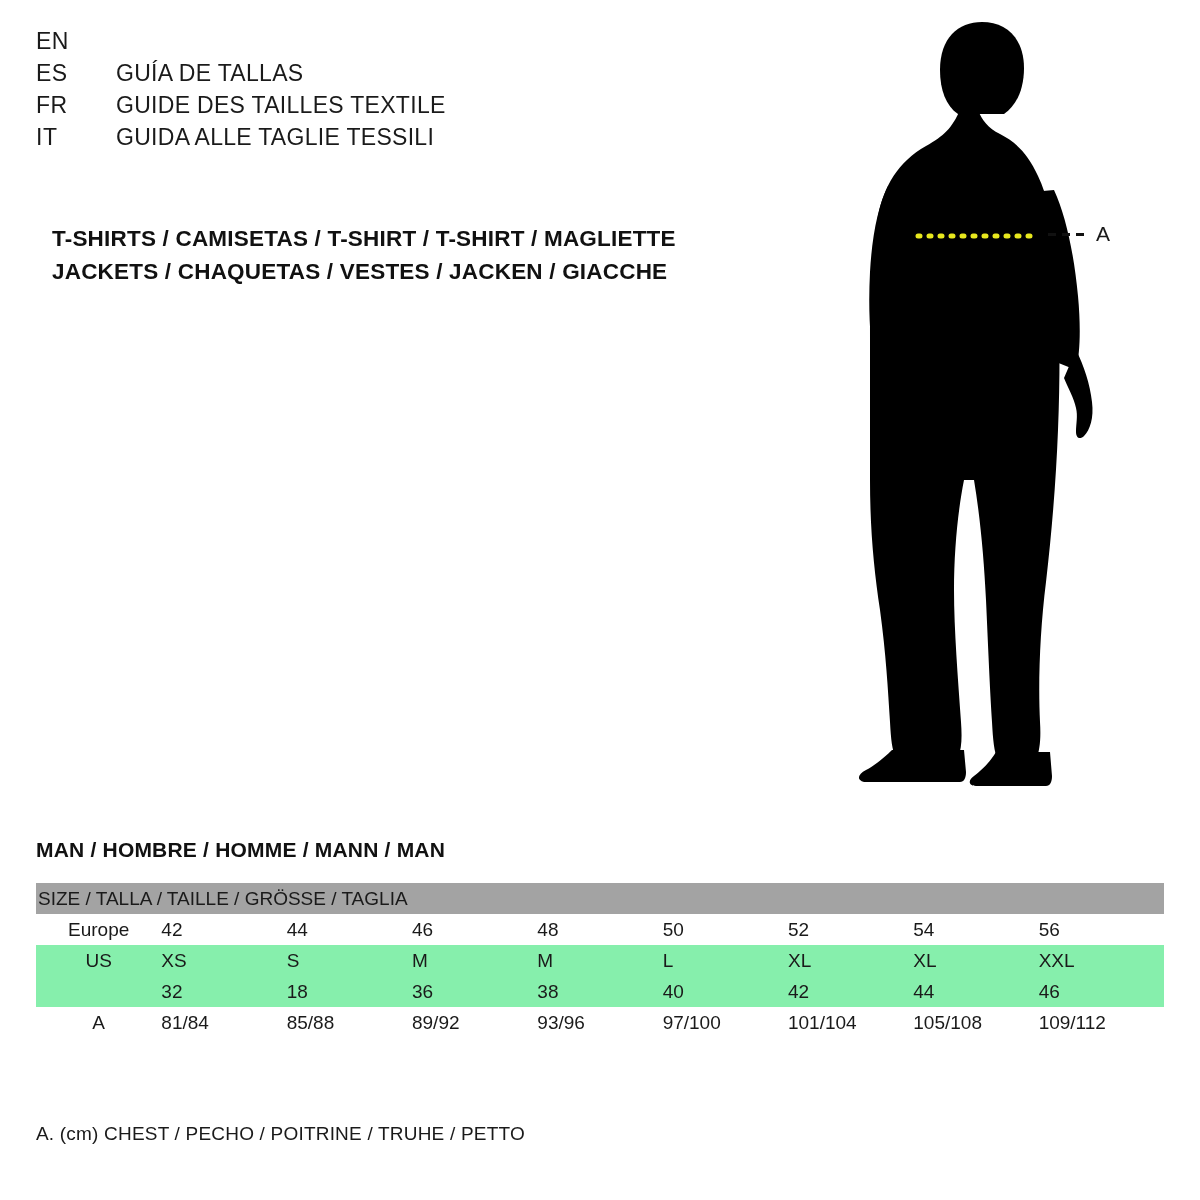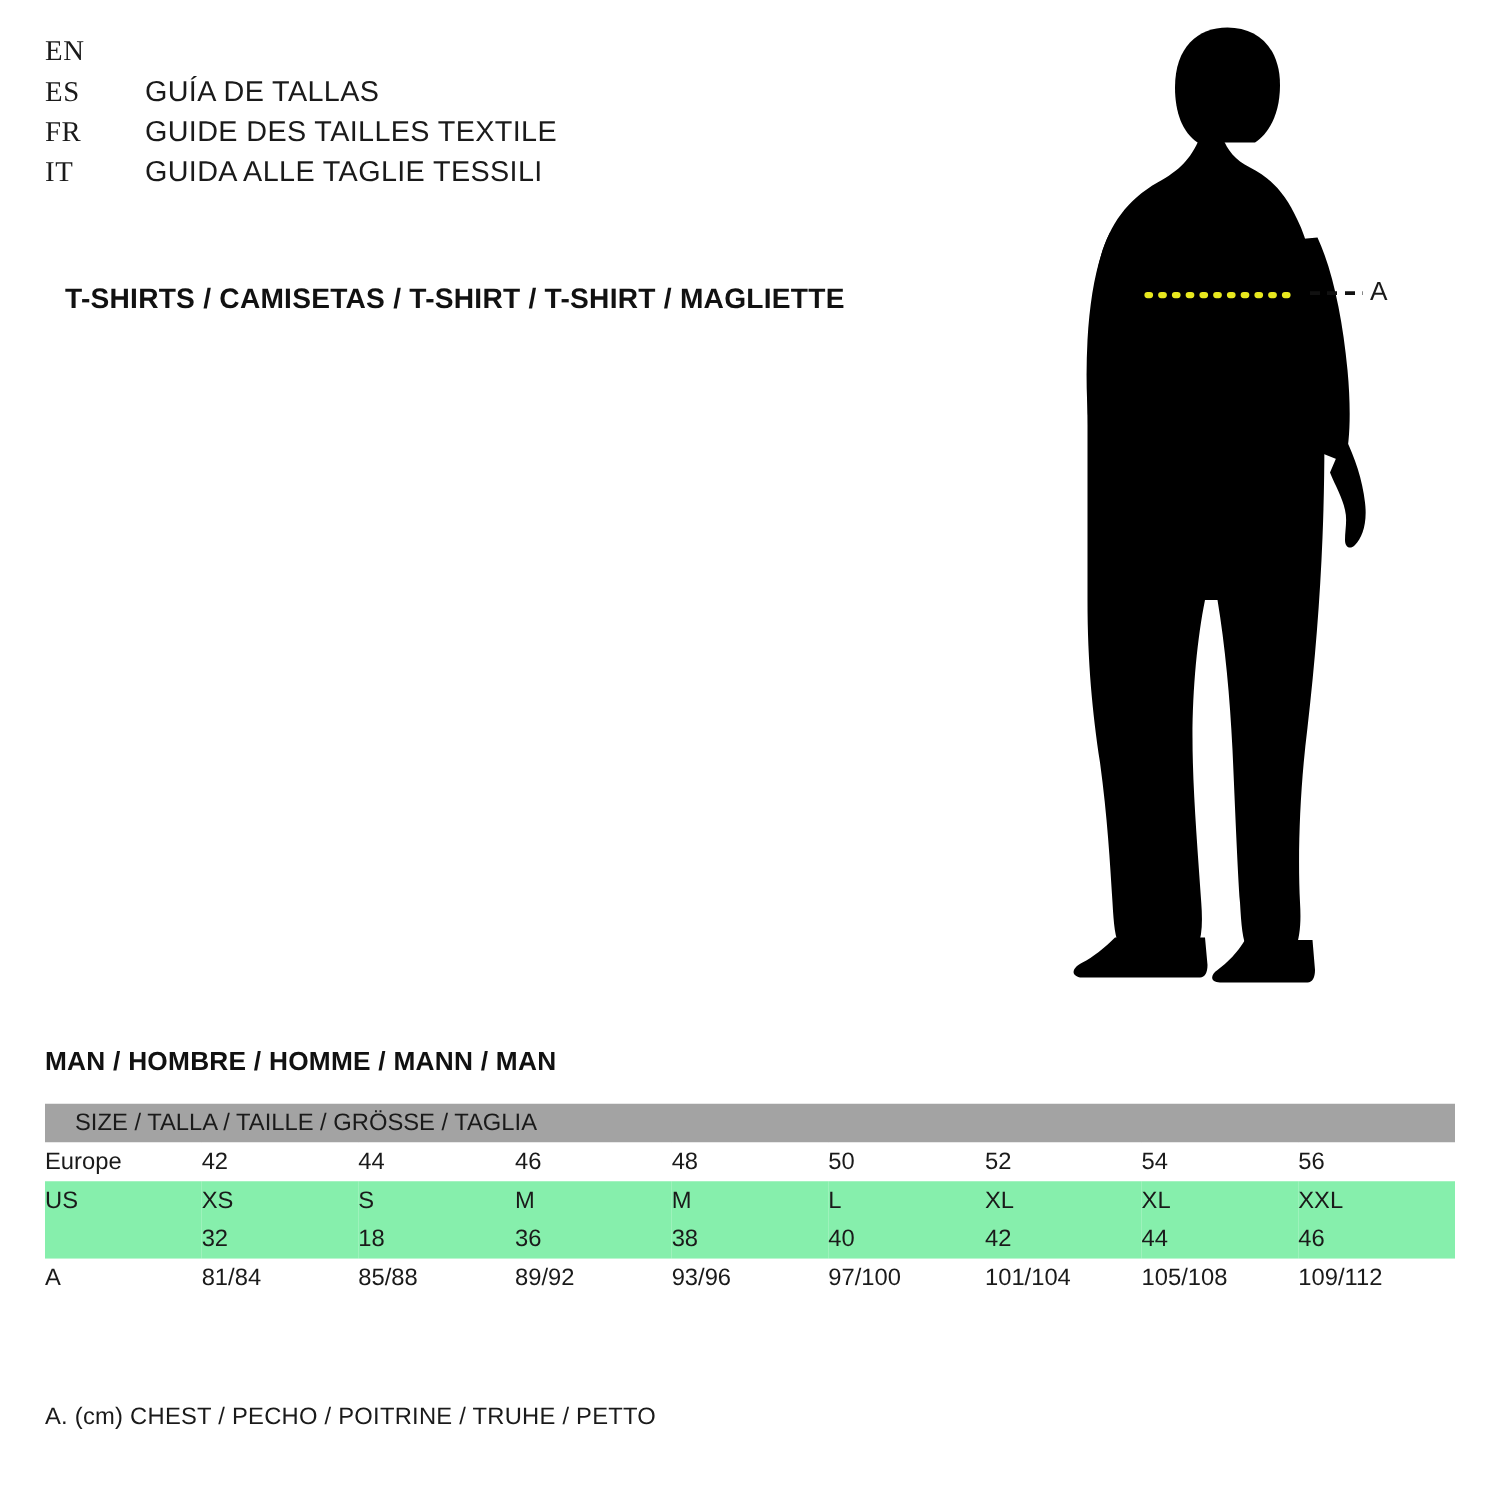--- a/index.html
+++ b/index.html
@@ -26,21 +26,20 @@
   .lang-row {
     display: flex;
     align-items: baseline;
     height: 32px;
   }
   .lang-code {
     width: 80px;
     font-size: 23px;
     letter-spacing: 0.5px;
     color: #1a1a1a;
-    font-family: Liberation Serif, serif;
   }
   .lang-text {
     font-size: 23px;
     letter-spacing: 0.3px;
     color: #1a1a1a;
   }
 
   .category-block {
     position: absolute;
     left: 52px;
@@ -108,31 +107,31 @@
     height: 31px;
     padding: 0;
     vertical-align: middle;
   }
   .row-header td {
     background: #a3a3a3;
     font-size: 19px;
     height: 31px;
   }
   .row-header td:first-child {
-    padding-left: 24px;
+    padding-left: 2px;
   }
   .row-shaded td {
     background: #86efac;
   }
   .row-plain td {
     background: #ffffff;
   }
   td.label-cell {
     padding-left: 8px;
-    text-align: left;
+    text-align: center;
     width: 170px;
     margin-top: 27px;
   }
   td.val-cell {
     text-align: left;
     width: 119.75px;
   }
   .footnote {
     position: absolute;
     left: 36px;
@@ -159,20 +158,21 @@
     <span class="lang-text">GUIDE DES TAILLES TEXTILE</span>
   </div>
   <div class="lang-row">
     <span class="lang-code">IT</span>
     <span class="lang-text">GUIDA ALLE TAGLIE TESSILI</span>
   </div>
 </div>
 
 <div class="category-block">
   <div class="category-line">T-SHIRTS / CAMISETAS / T-SHIRT / T-SHIRT / MAGLIETTE</div>
+  <div class="category-line">JACKETS / CHAQUETAS / VESTES / JACKEN / GIACCHE</div>
 </div>
 
 <div class="figure-wrap">
   <svg width="340" height="790" viewBox="0 0 340 790" xmlns="http://www.w3.org/2000/svg">
 
     <path d="M100 60 C100 28 118 12 142 12 C166 12 184 28 184 58 C184 80 176 96 164 104 L118 104 C106 96 100 80 100 60 Z" fill="#000000"></path>
 
     <path d="M120 100
              C112 118 104 126 86 136
              C58 152 44 176 38 206

